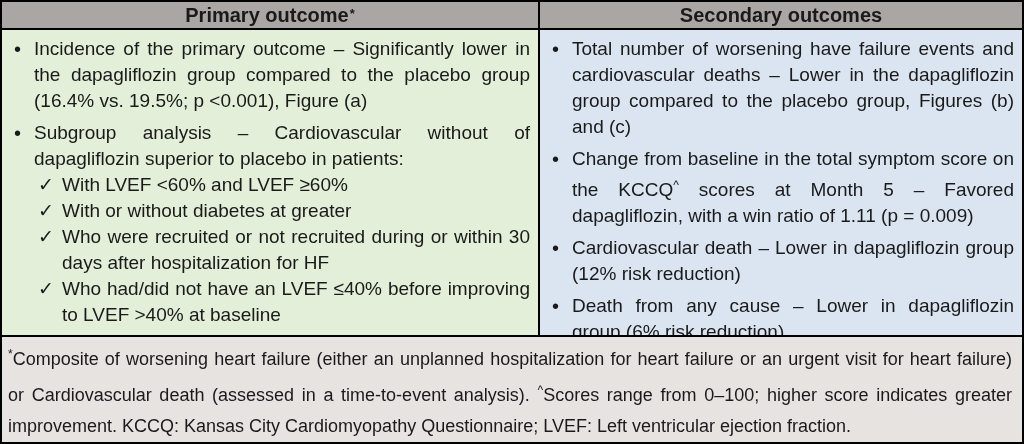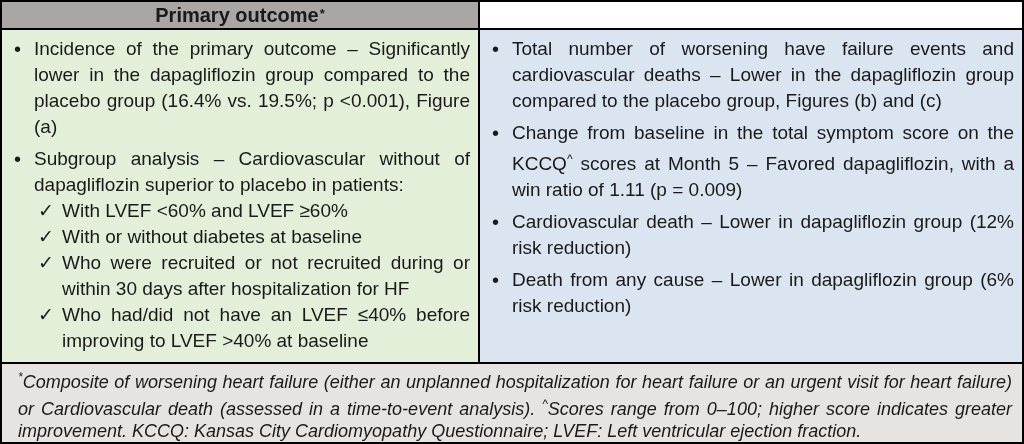--- a/index.html
+++ b/index.html
@@ -18,21 +18,21 @@
     color:var(--text);
     background:#fff;
   }
   .table{
     width:1024px;height:444px;
     border:2px solid var(--border);
     display:flex;flex-direction:column;
     background:#fff;
   }
   .header-row{display:flex;flex:0 0 28px;border-bottom:2px solid var(--border);}
-  .col-left{width:478px;border-right:2px solid var(--border);}
+  .col-left{width:538px;border-right:2px solid var(--border);}
   .col-right{flex:1;}
   .header-cell{
     background:var(--header-bg);
     display:flex;align-items:center;justify-content:center;
     font-weight:bold;font-size:20px;line-height:1;
   }
   .header-cell sup{font-size:13px;margin-left:1px;transform:translateY(-2px);}
   .body-row{display:flex;flex:1;min-height:0;}
   .body-cell{padding:6px 8px 0 12px;overflow:hidden;}
   .body-cell.col-left{background:var(--primary-bg);}
@@ -44,53 +44,55 @@
   .item.check{margin-left:24px;}
   .item.check .marker{flex:0 0 24px;}
   .item .content{flex:1;text-align:justify;}
   .b{font-weight:normal;}
   .i{}
   .content sup, .footnote sup{font-size:12px;}
   .footnote{
     flex:0 0 78px;
     border-top:2px solid var(--border);
     background:var(--footnote-bg);
-    font-style:italic;
-    font-size:18px;line-height:22px;
-    padding:2px 10px 0 16px;
+    font-size:18px;line-height:31px;
+    padding:2px 10px 0 6px;
     text-align:justify;
   }
 </style>
 </head>
 <body>
 
 <div class="table">
   <div class="header-row">
     <div class="header-cell col-left">
       <span>Primary outcome</span>
         <sup>*</sup>
+    </div>
+    <div class="header-cell col-right">
+      <span>Secondary outcomes</span>
     </div>
   </div>
   <div class="body-row">
     <div class="body-cell col-left" id="primary-list">
         <div class="item bullet">
           <span class="marker">•</span>
           <span class="content"><span class="b">Incidence of the primary outcome</span><span> – Significantly lower in the dapagliflozin group compared to the placebo group (16.4% </span><span class="i">vs.</span><span> 19.5%; </span><span class="i">p</span><span> &lt;0.001), Figure (a)</span></span>
         </div>
         <div class="item bullet">
           <span class="marker">•</span>
           <span class="content"><span class="b">Subgroup analysis – Cardiovascular without of dapagliflozin superior to placebo in patients:</span></span>
         </div>
         <div class="item check">
           <span class="marker">✓</span>
           <span class="content"><span>With LVEF &lt;60% and LVEF ≥60%</span></span>
         </div>
         <div class="item check">
           <span class="marker">✓</span>
-          <span class="content"><span>With or without diabetes at baseline</span></span>
+          <span class="content"><span>With or without diabetes at greater</span></span>
         </div>
         <div class="item check">
           <span class="marker">✓</span>
           <span class="content"><span>Who were recruited or not recruited during or within 30 days after hospitalization for HF</span></span>
         </div>
         <div class="item check">
           <span class="marker">✓</span>
           <span class="content"><span>Who had/did not have an LVEF ≤40% before improving to LVEF &gt;40% at baseline</span></span>
         </div>
       </div>

